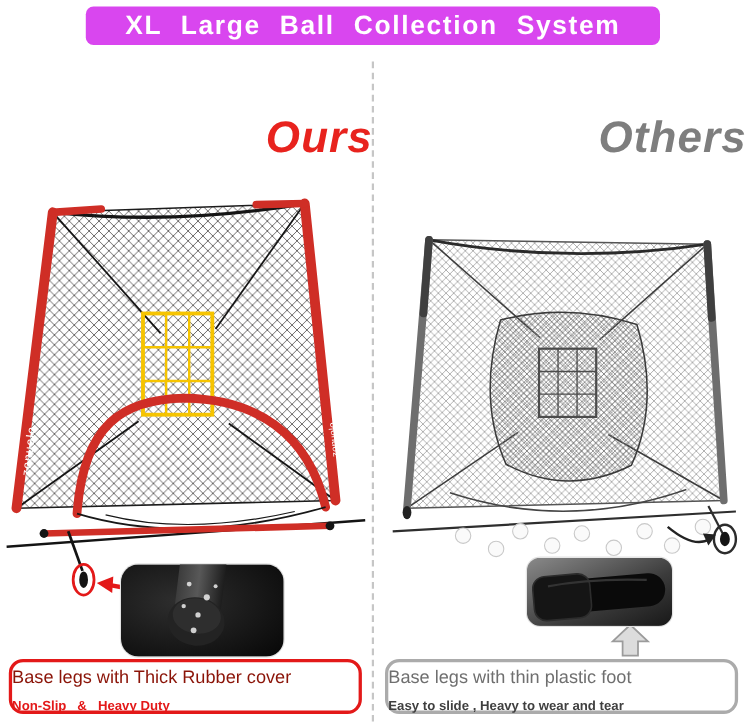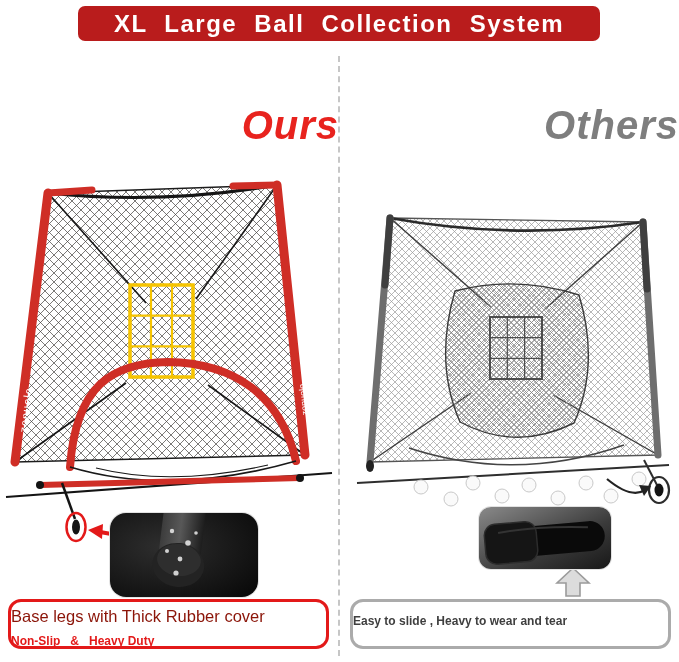--- a/index.html
+++ b/index.html
@@ -2,21 +2,21 @@
 <html><head>
 <meta charset="utf-8">
 <style>
   html,body{margin:0;padding:0}
   body{
     width:679px;height:662px;position:relative;background:#ffffff;
     font-family:"Liberation Sans",sans-serif;overflow:hidden;
   }
   .banner{
     position:absolute;left:78px;top:6px;width:522px;height:35px;
-    background:#b91c1c;border-radius:7px;
+    background:#d946ef;border-radius:7px;
     display:flex;align-items:center;justify-content:center;
   }
   .banner span{
     color:#ffffff;font-weight:bold;font-size:24px;
     letter-spacing:1.5px;word-spacing:9px;white-space:nowrap;
   }
   .divider{
     position:absolute;left:338px;top:56px;height:600px;width:0;
     border-left:2px dashed #c6c6c6;
   }
@@ -194,14 +194,15 @@
     </g>
   </svg>
 </div>
 
 <div class="callout-box ours-box">
   <div class="co-line1 ours-l1">Base legs with Thick Rubber cover</div>
   <div class="co-line2 ours-l2">Non-Slip   &amp;   Heavy Duty</div>
 </div>
 
 <div class="callout-box others-box">
+  <div class="co-line1 others-l1">Base legs with thin plastic foot</div>
   <div class="co-line2 others-l2">Easy to slide , Heavy to wear and tear</div>
 </div>
 
 </body></html>

